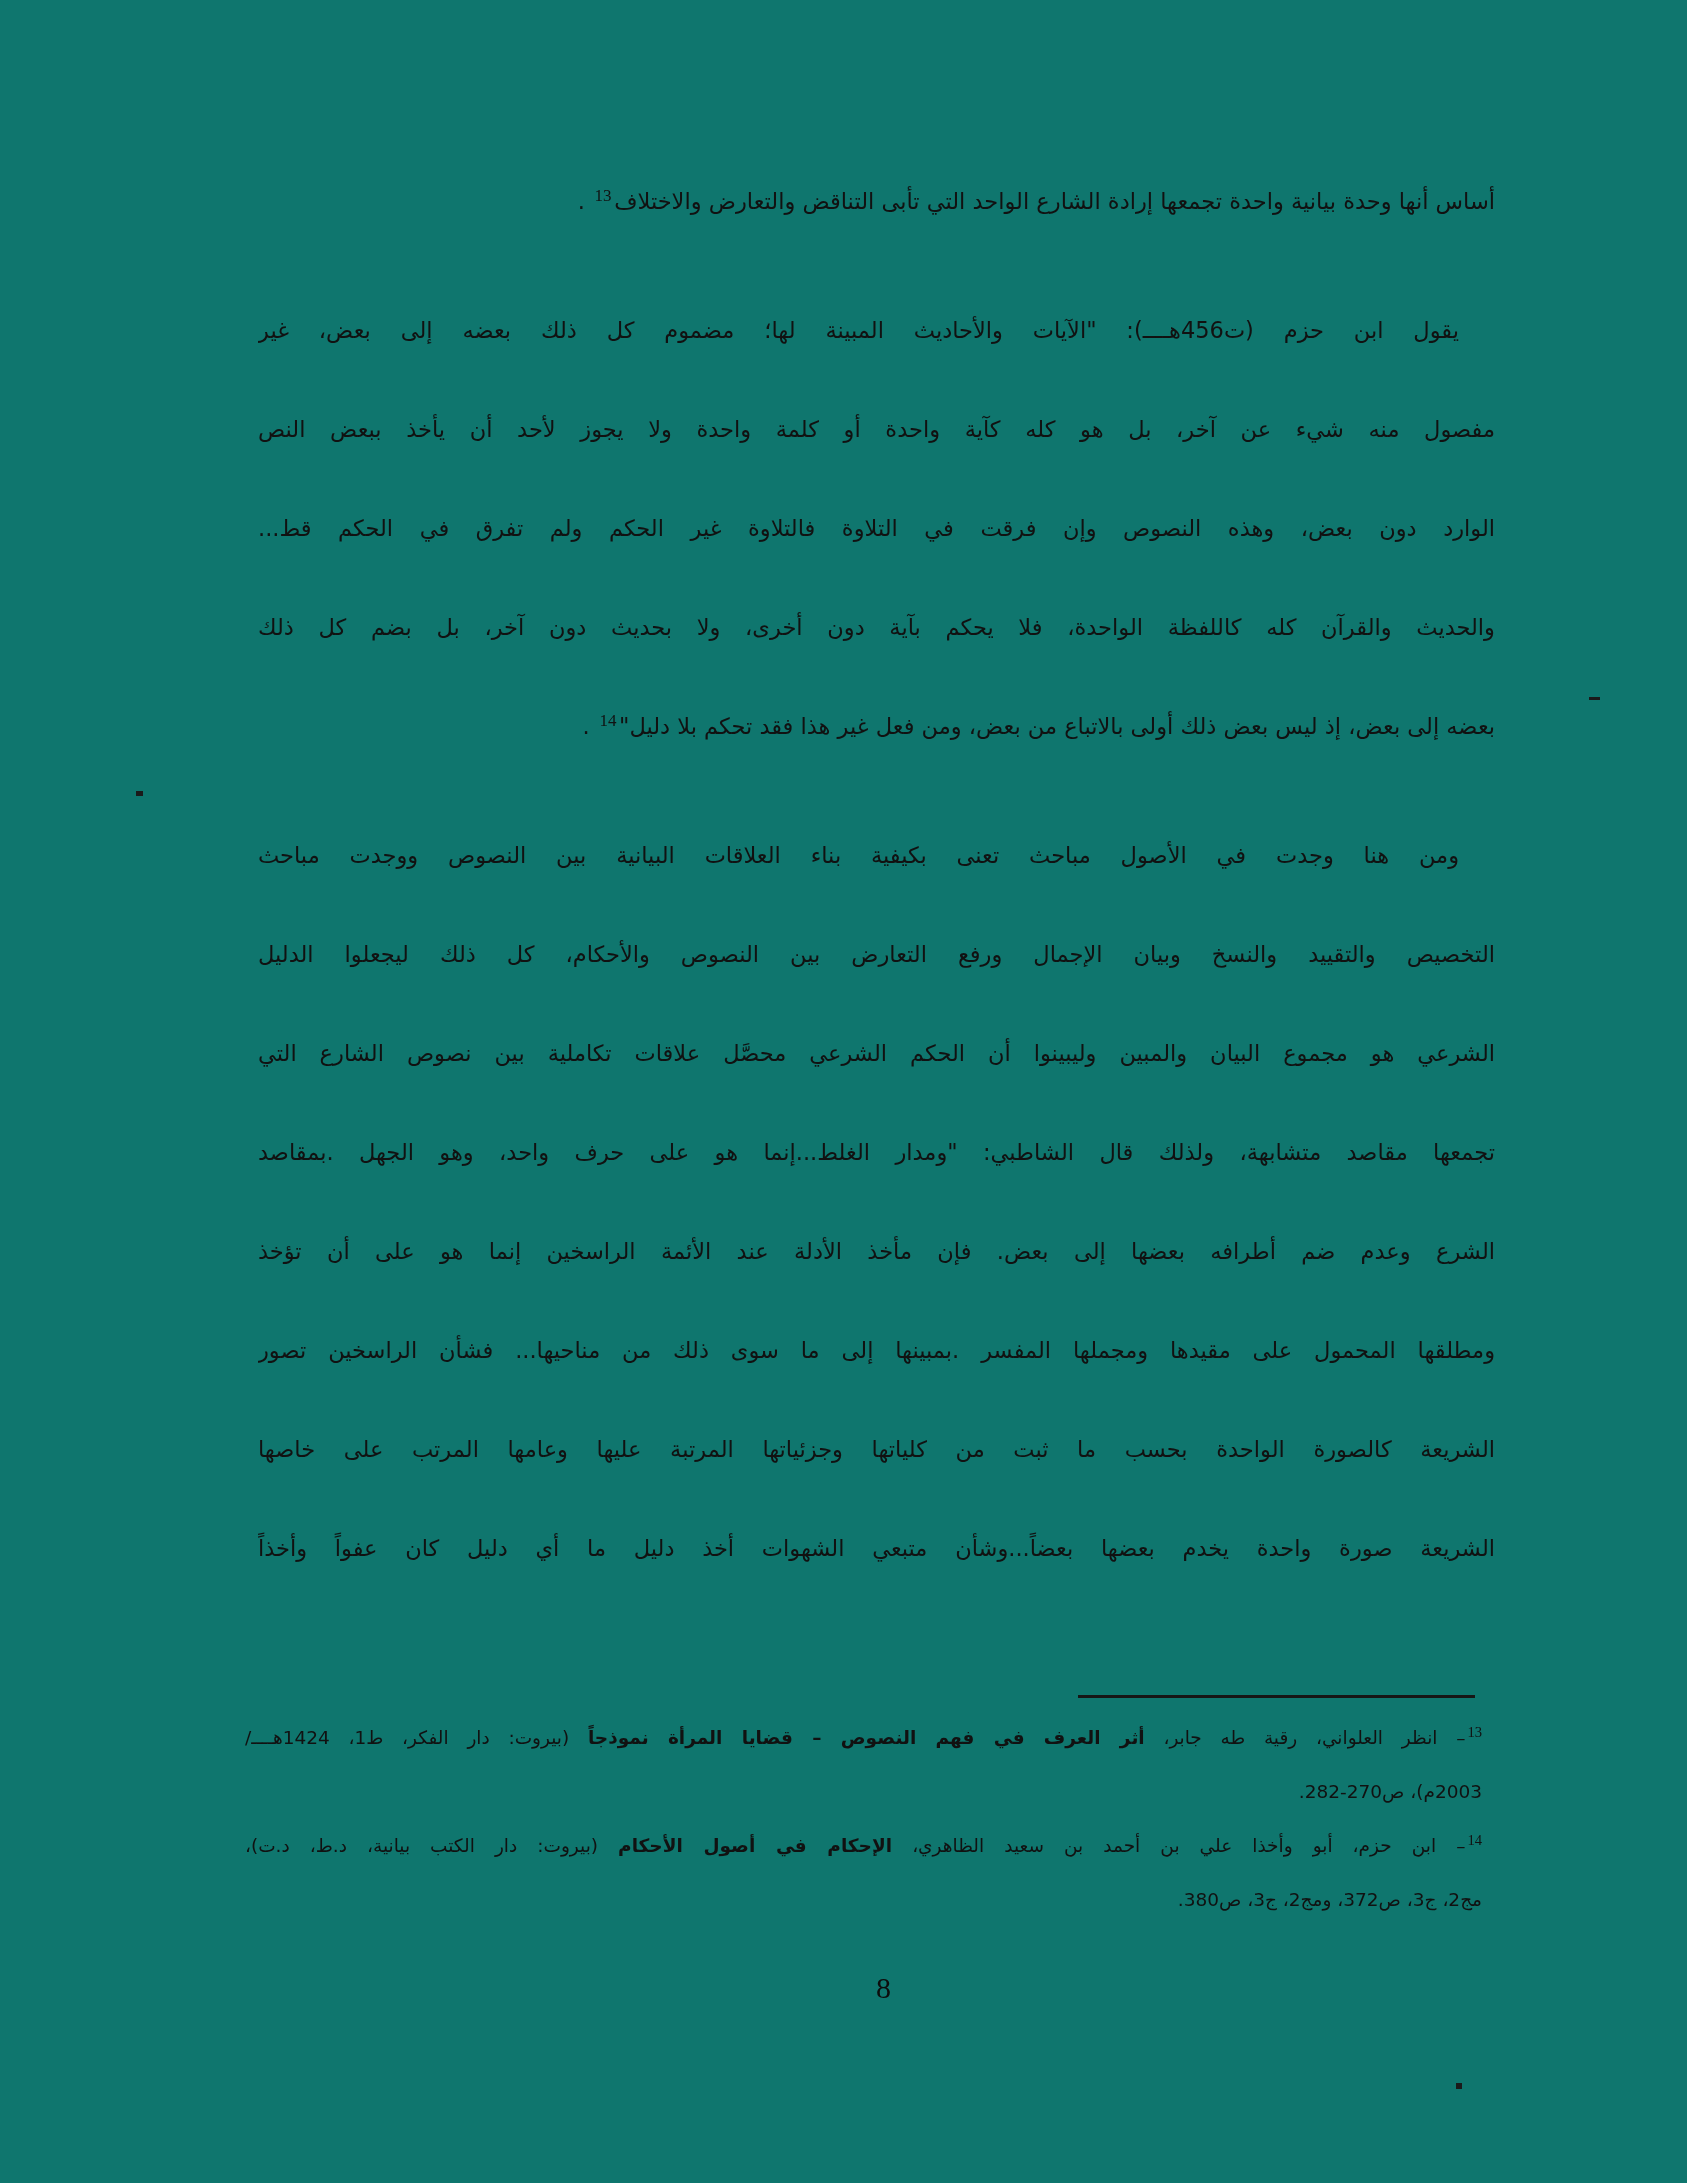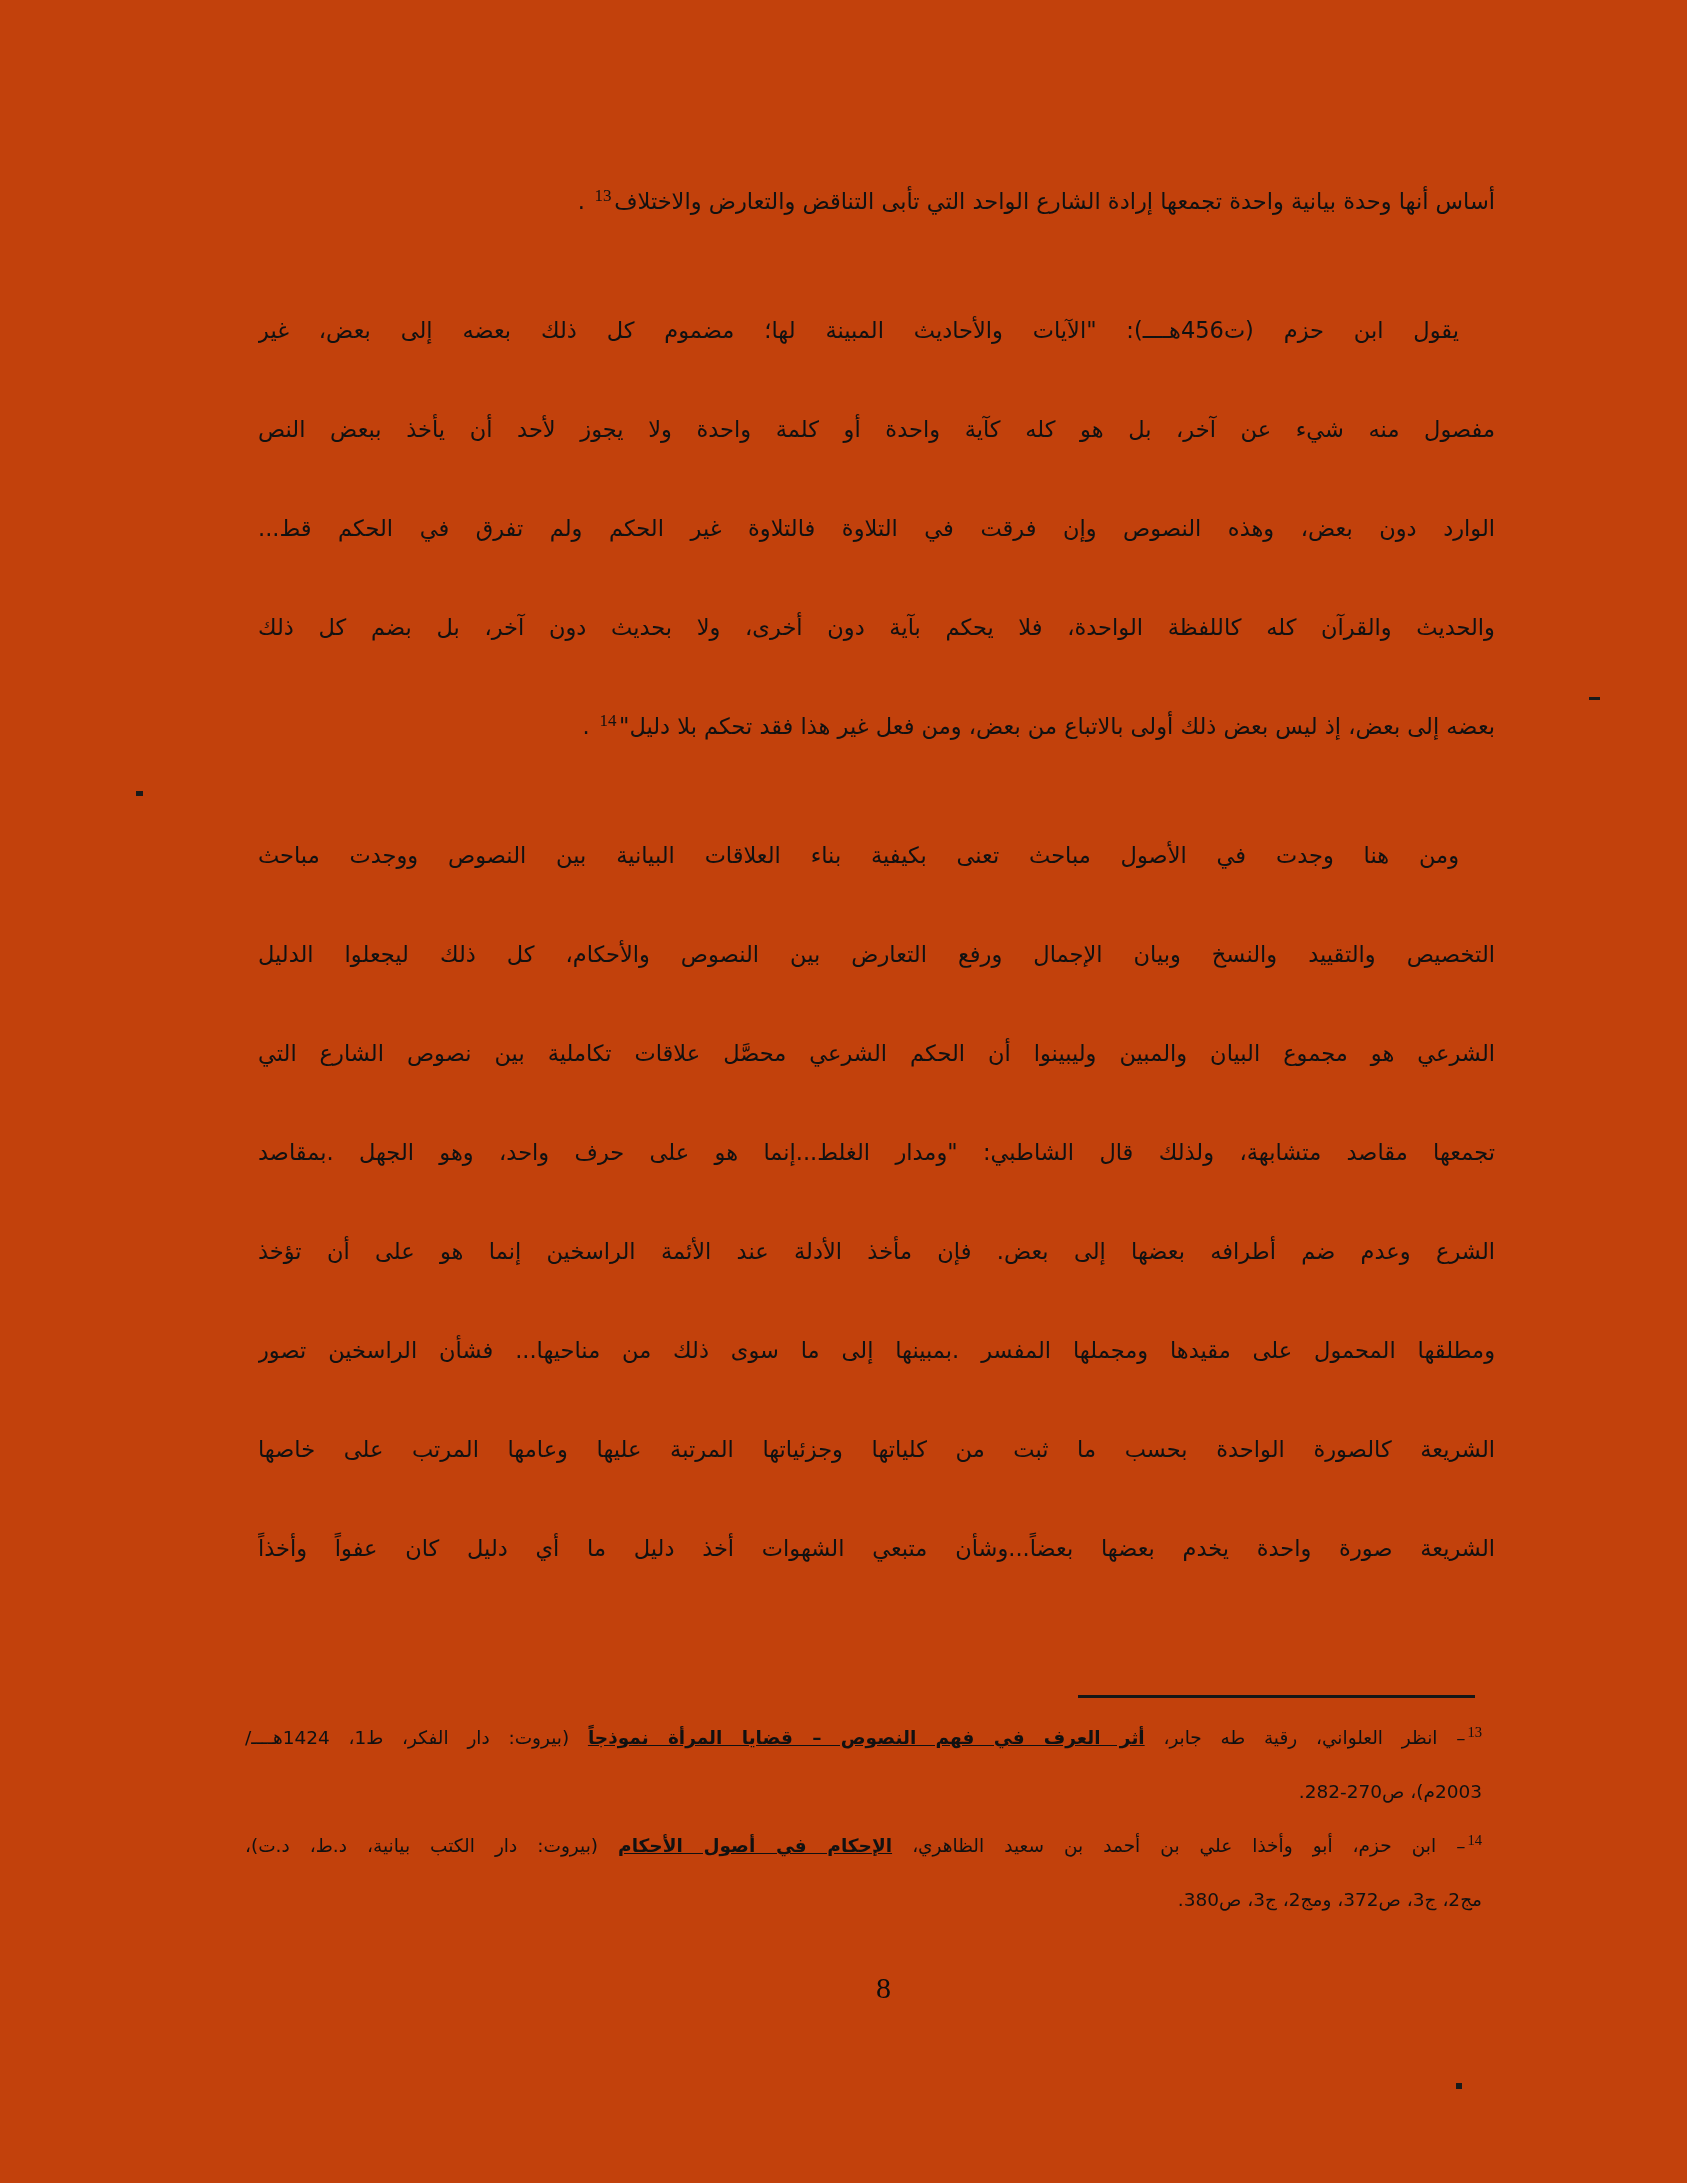--- a/index.html
+++ b/index.html
@@ -1,19 +1,19 @@
 <!DOCTYPE html>
 <html lang="ar" style="font-size:10.6px"><head>
 <meta charset="utf-8">
 <style>
   html,body{margin:0;padding:0;background:#e8e8e8;}
   .page{
     position:relative;
     width:1687px;height:2183px;
-    background:#c2410c;
+    background:#0f766e;
     color:#111;
     font-family:"DejaVu Sans",sans-serif;
     overflow:hidden;
   }
   
   .body-text{
     position:absolute;
     top:152px;right:192px;width:1237px;
     direction:rtl;
     font-size:22.5px;
@@ -51,21 +51,21 @@
     overflow:hidden;
   }
   .fnline.short{text-align:left;text-align-last:right;}
   .fnmark{
     font-family:"Liberation Serif",serif;
     font-size:14.6px;
     vertical-align:super;
     line-height:0;
     padding-left:2px;
   }
-  .fnline b{font-weight:bold;text-decoration:underline;}
+  .fnline b{font-weight:bold;}
   
   .page-number{
     position:absolute;top:1968px;left:847px;width:73px;
     text-align:center;
     font-family:"Liberation Serif",serif;
     font-size:30px;line-height:40px;
     color:#0d0d0d;
   }
   
   .speck{position:absolute;background:#1a1a1a;}

